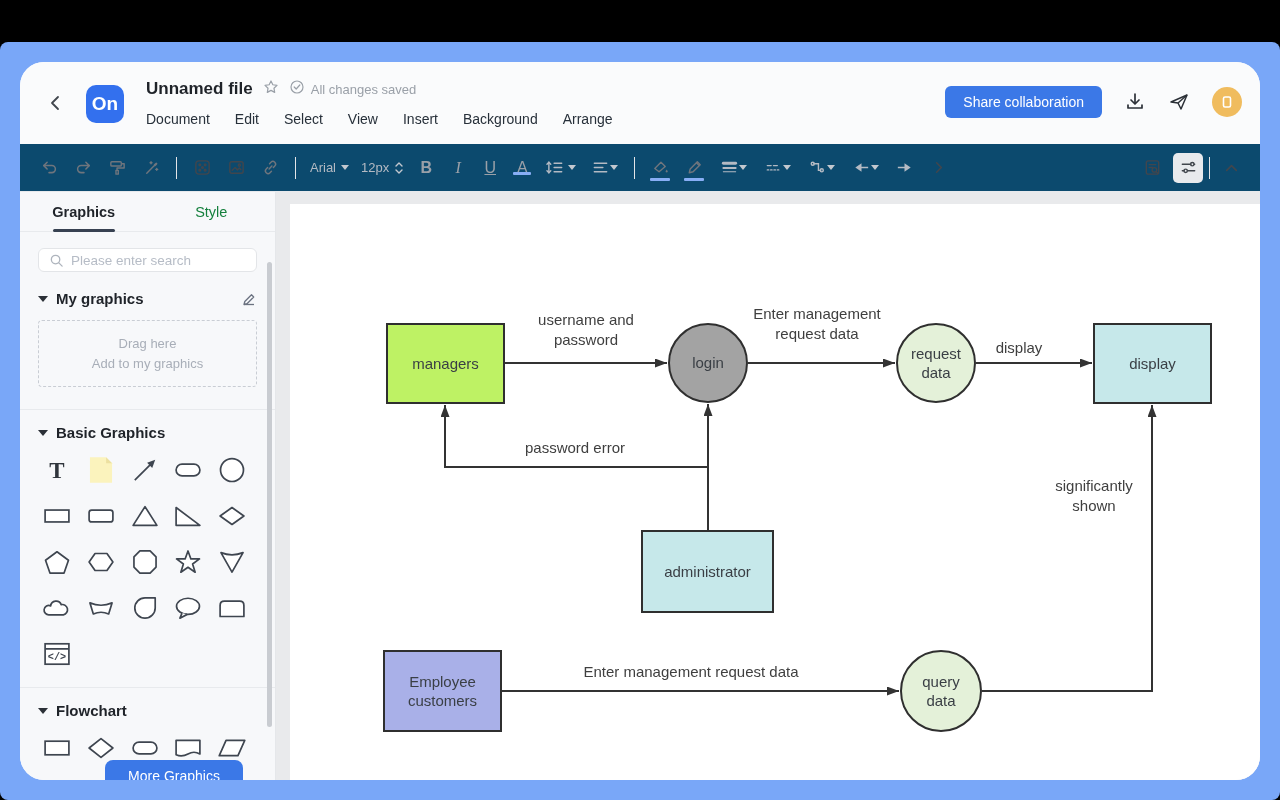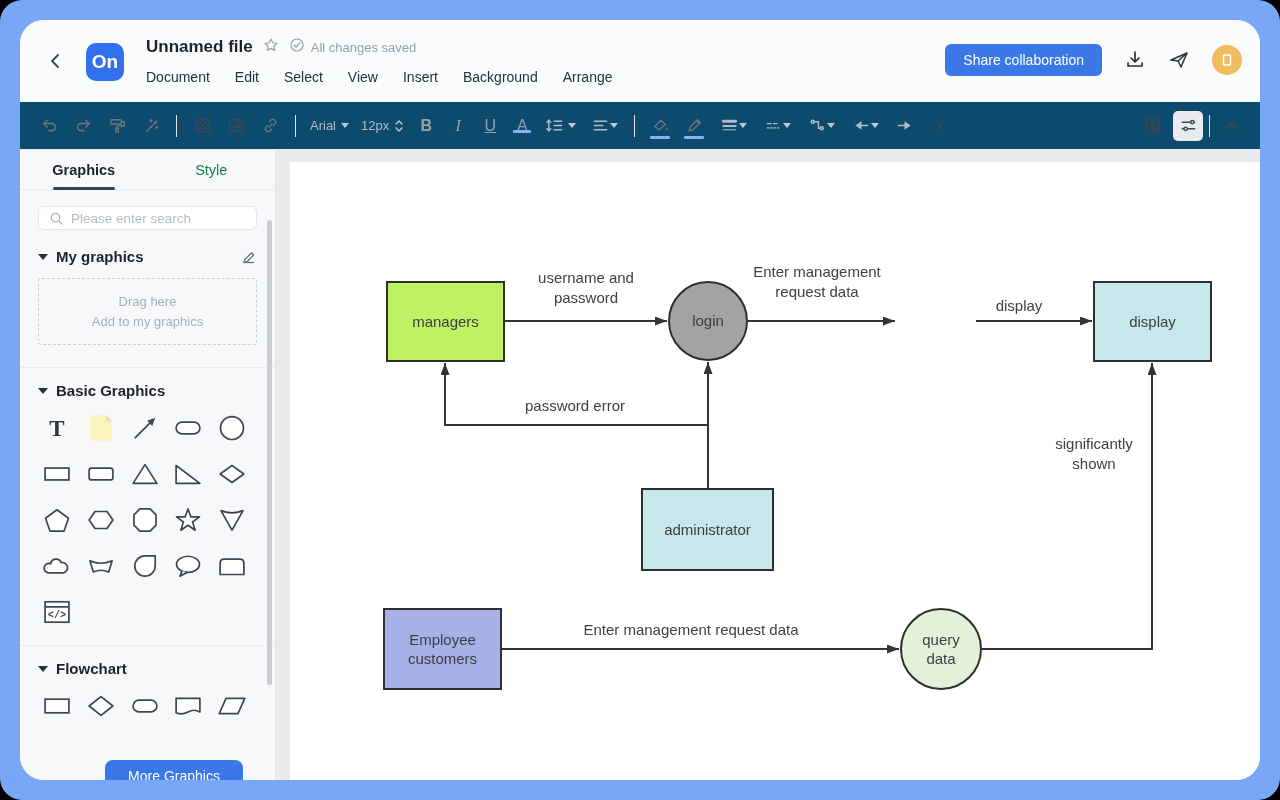--- a/index.html
+++ b/index.html
@@ -1,17 +1,17 @@
 <!DOCTYPE html>
 <html><head>
 <meta charset="utf-8">
 <style>
   * { margin:0; padding:0; box-sizing:border-box; }
   html,body { width:1280px; height:800px; background:#000; font-family:"Liberation Sans", sans-serif; overflow:hidden; }
-  .frame { position:absolute; inset:0; background:#79a7f8; border-radius:22px; }
+  .frame { position:absolute; inset:0; background:#79a7f8; border-radius:8px;margin-top:42px; }
   .window { position:absolute; inset:20px; background:#fff; border-radius:24px; overflow:hidden; }
 
   
   .header { position:absolute; left:0; top:0; right:0; height:82px; background:#fafbfc; }
   .back-btn { position:absolute; left:26px; top:31px; width:20px; height:20px; color:#41464d; cursor:pointer; }
   .logo { position:absolute; left:66px; top:23px; width:38px; height:38px; background:#3370ee; border-radius:10px; color:#fff; font-weight:700; font-size:19px; display:flex; align-items:center; justify-content:center; }
   .title-row { position:absolute; left:126px; top:17px; display:flex; align-items:center; gap:10px; }
   .doc-title { font-size:17px; font-weight:700; color:#1f2329; }
   .star-icon, .check-icon { color:#9aa0a8; }
   .status-text { font-size:13px; color:#9aa0a8; margin-left:-4px; }
@@ -499,20 +499,23 @@
             <path d="M692 487 H862 V201" marker-end="url(#arr)"></path>
           </g>
         </svg>
 
         <div class="node rect" style="left:96px; top:119px; background:#bef264;">
               <span>managers</span>
             </div>
         <div class="node circle" style="left:378px; top:119px; width:80px; height:80px; background:#a3a3a3;">
               <span>login</span>
             </div>
+        <div class="node circle" style="left:606px; top:119px; width:80px; height:80px; background:#e4f1d9; padding:0 10px;">
+              <span>request data</span>
+            </div>
         <div class="node rect" style="left:803px; top:119px; background:#c6e8ea;">
               <span>display</span>
             </div>
         <div class="node rect" style="left:351px; top:326px; width:133px; height:83px; background:#c6e8ea;">
               <span>administrator</span>
             </div>
         <div class="node rect" style="left:93px; top:446px; height:82px; background:#a9b0e8; padding:0 14px;">
               <span>Employee customers</span>
             </div>
         <div class="node circle" style="left:610px; top:446px; width:82px; height:82px; background:#e4f1d9; padding:0 12px;">

